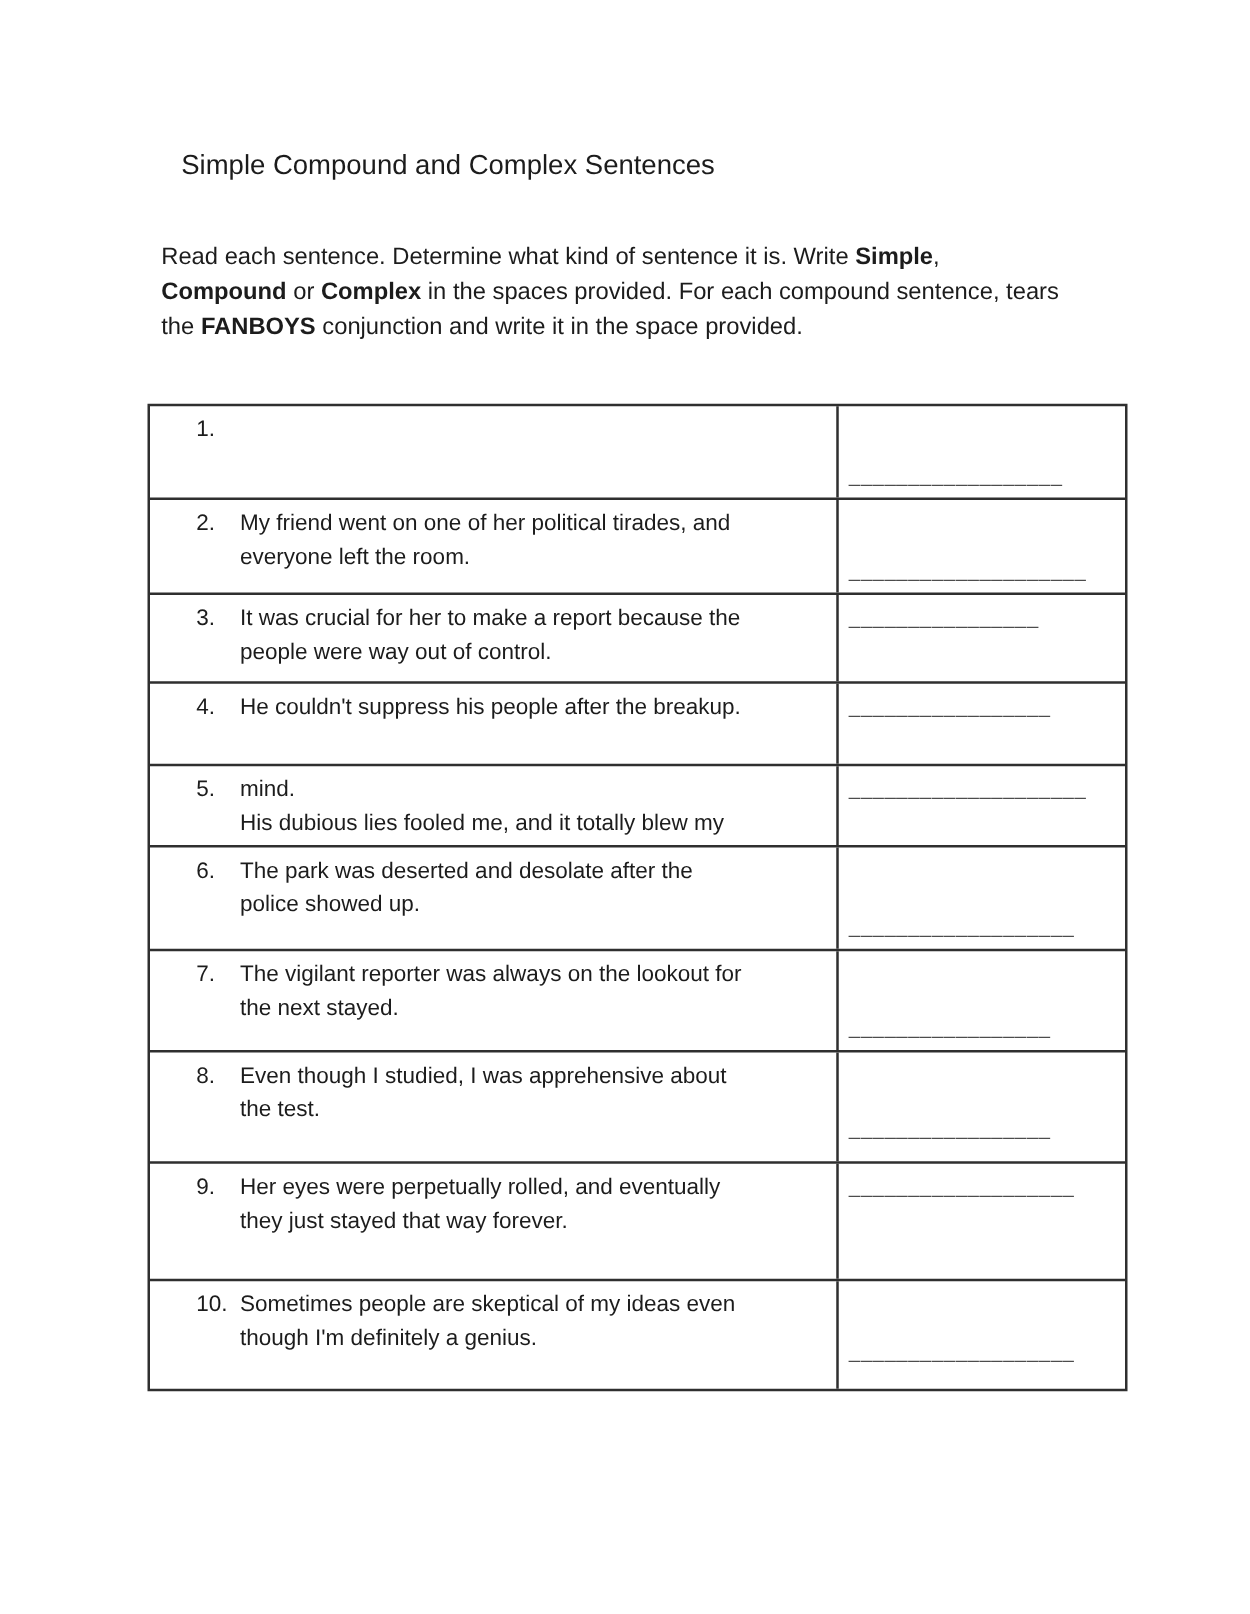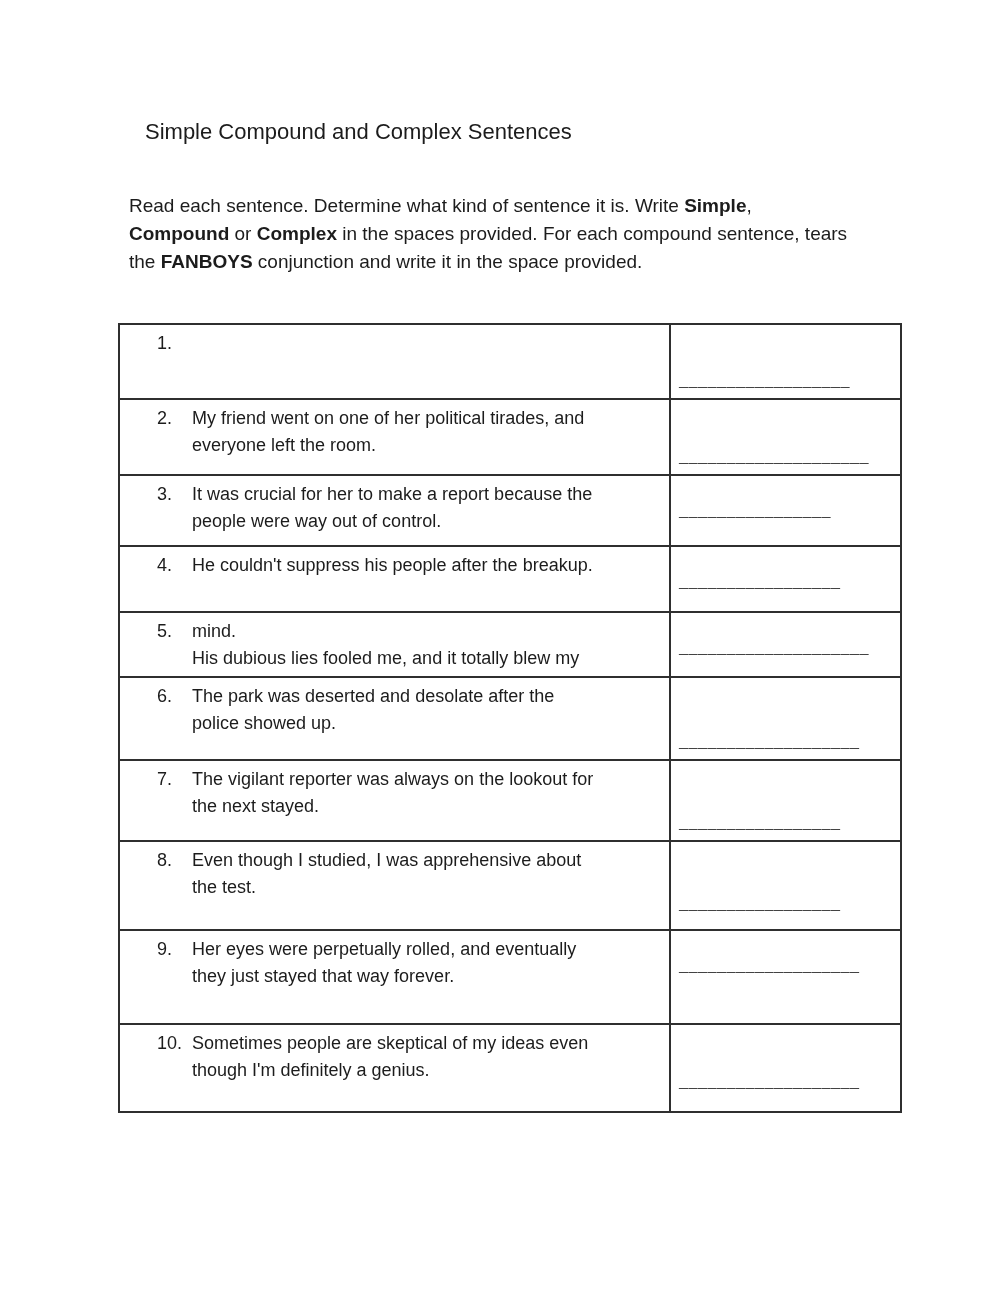--- a/index.html
+++ b/index.html
@@ -96,21 +96,21 @@
   }
   .blank {
     position: absolute;
     left: 8px;
     font-size: 18px;
     line-height: 20px;
     color: #3a3a3a;
     letter-spacing: 0.5px;
     white-space: nowrap;
   }
-  .pos-top { top: 24px; }
+  .pos-top { top: 8px; }
   .pos-bottom { bottom: 8px; }
   .row:nth-child(8) .pos-bottom { bottom: 16px; }
   .row:nth-child(10) .pos-bottom { bottom: 20px; }
 </style>
 </head>
 <body>
 
 <div class="page">
 
   <div class="doc-title">Simple Compound and Complex Sentences</div>

